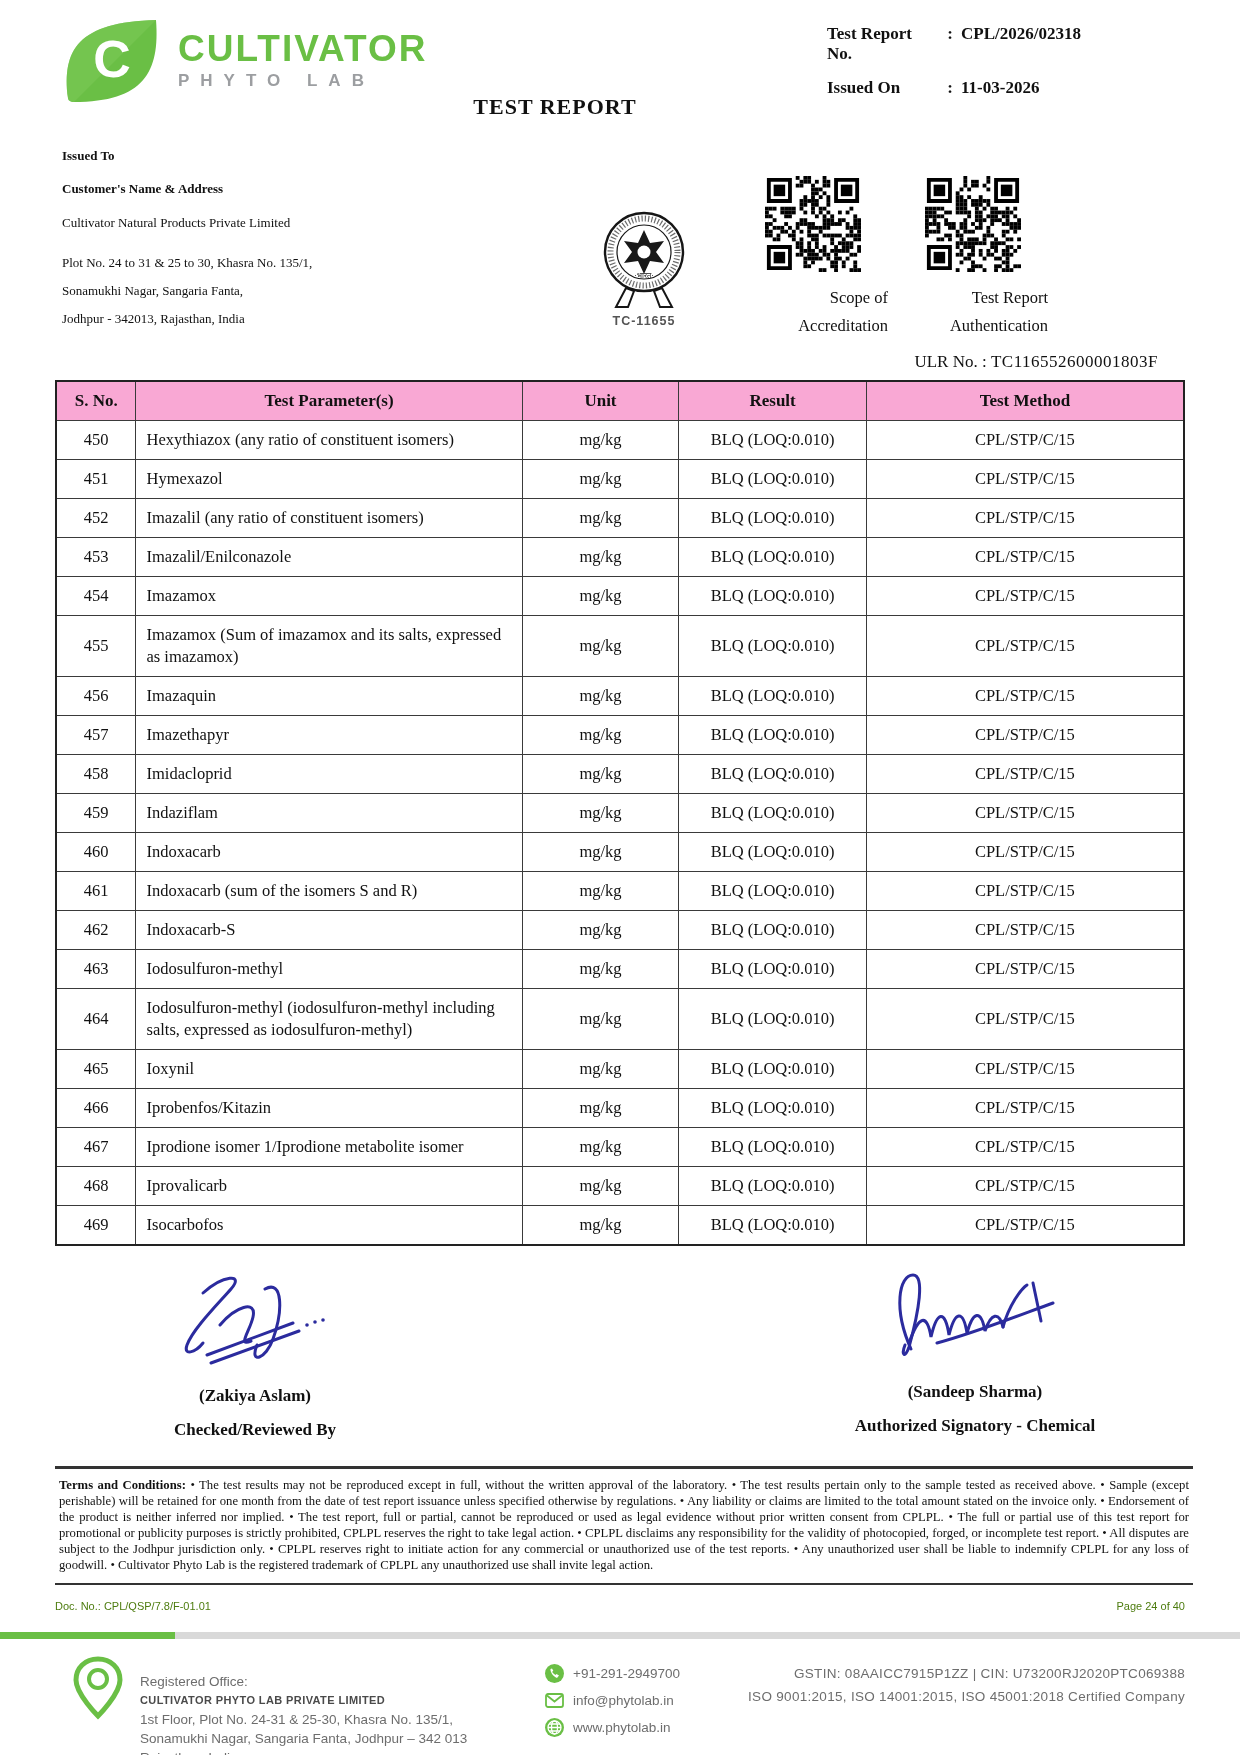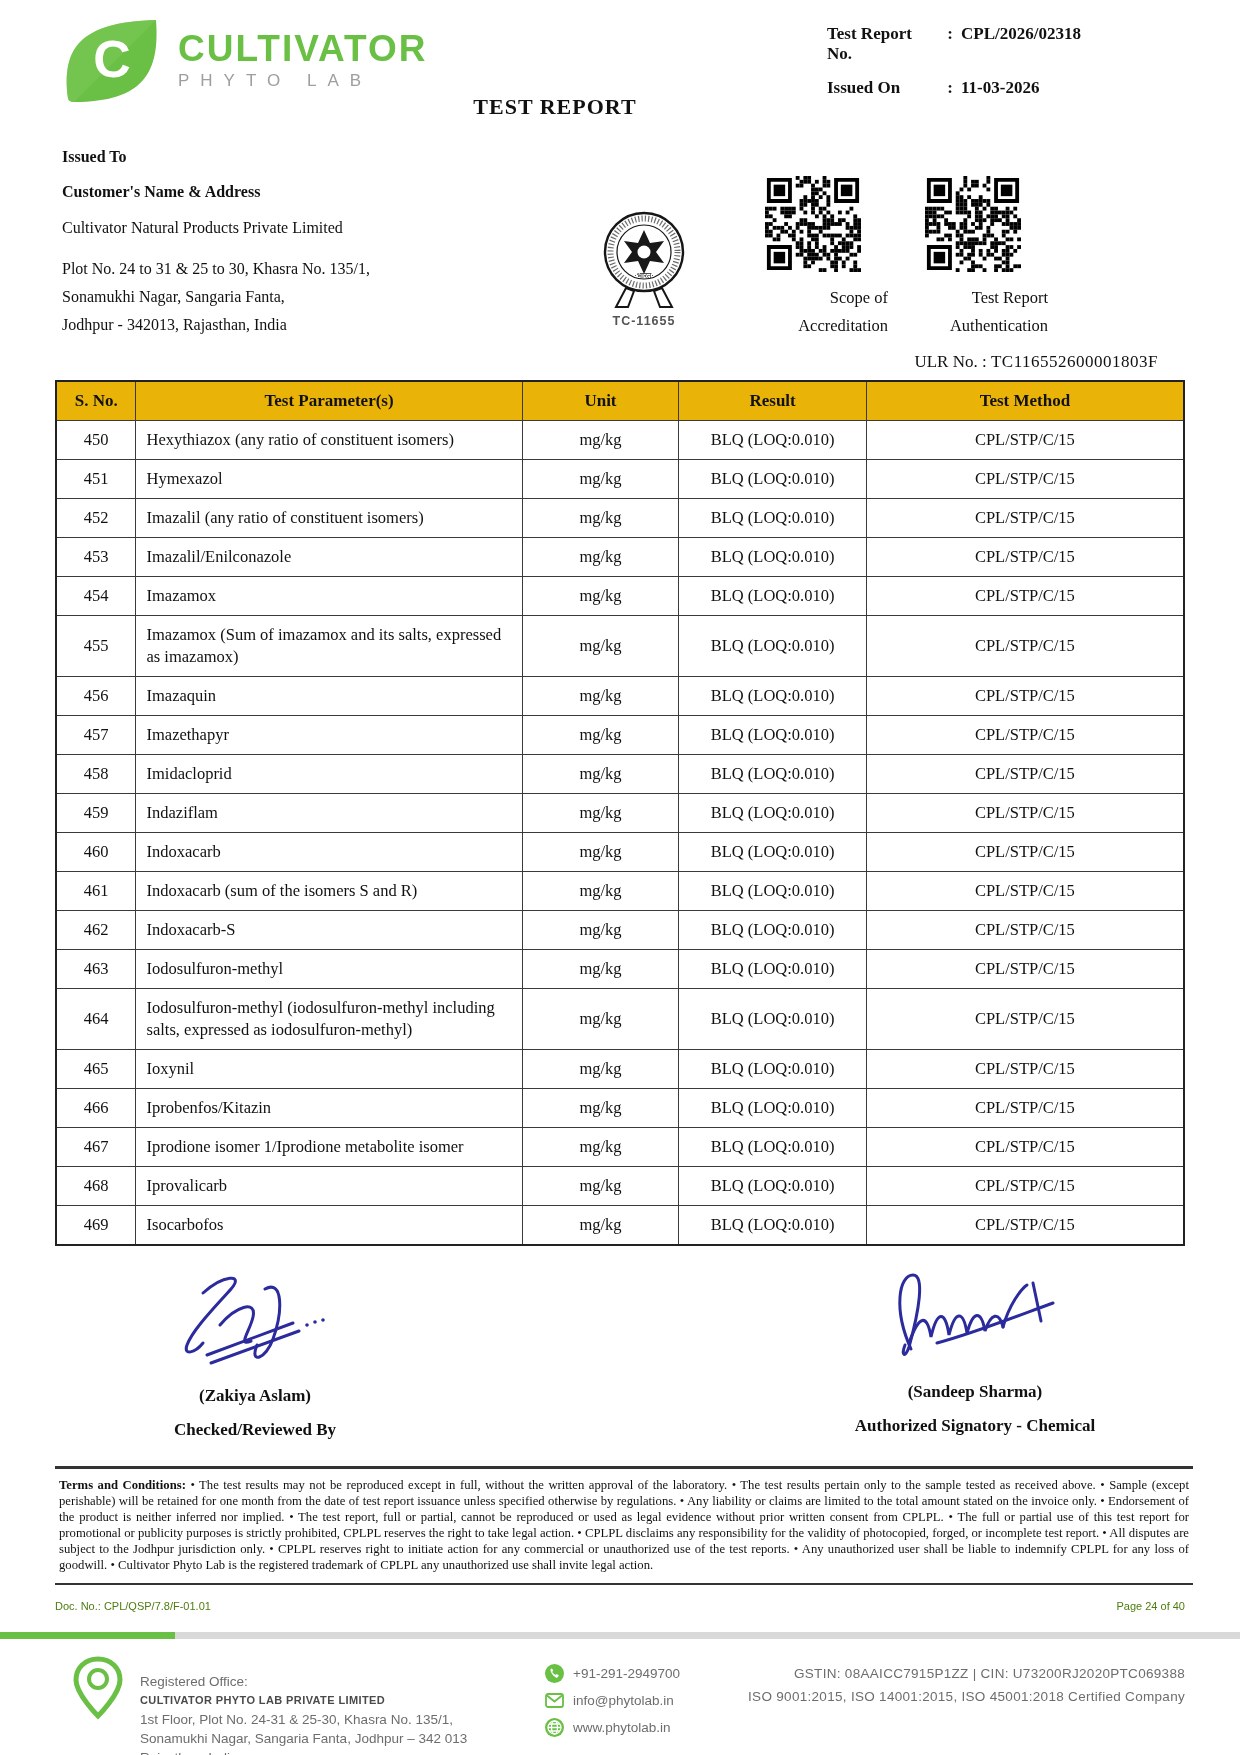--- a/index.html
+++ b/index.html
@@ -2,50 +2,50 @@
 <html><head>
 <meta charset="utf-8">
 <style>
   html,body{margin:0;padding:0;background:#fff;}
   .page{position:relative;width:1240px;height:1755px;background:#fff;overflow:hidden;
         font-family:"Liberation Serif",serif;color:#111;}
   
   .logo{position:absolute;left:60px;top:14px;display:flex;align-items:center;gap:14px;}
   .logo-text .brand{font-family:"Liberation Sans",sans-serif;font-weight:bold;
         font-size:37px;color:#6abf45;letter-spacing:2px;line-height:1;}
-  .logo-text .sub{font-family:"Liberation Sans",sans-serif;font-weight:normal;
+  .logo-text .sub{font-family:"Liberation Sans",sans-serif;font-weight:bold;
         font-size:17px;color:#9c9ea1;letter-spacing:11px;margin-top:4px;}
   .report-meta{position:absolute;left:827px;top:24px;font-size:17px;font-weight:bold;}
   .report-meta .row{display:flex;margin-bottom:14px;}
   .report-meta .lbl{width:112px;}
   .report-meta .colon{width:22px;text-align:center;}
   .doc-title{position:absolute;left:0;top:94px;width:1110px;text-align:center;
         font-size:22px;font-weight:bold;letter-spacing:1px;}
   
-  .cust{position:absolute;left:62px;top:148px;font-size:16px;}
+  .cust{position:absolute;left:62px;top:148px;font-size:13px;}
   .cust .b{font-weight:bold;}
   .cust div{margin-bottom:0;}
   .cust .issued{margin-bottom:17px;}
   .cust .head{margin-bottom:18px;}
   .cust .name{margin-bottom:18px;}
   .cust .addr{line-height:28px;}
   
   .seal{position:absolute;left:588px;top:208px;width:112px;text-align:center;}
   .seal .code{font-family:"Liberation Sans",sans-serif;font-weight:bold;color:#555;
         font-size:12.5px;letter-spacing:1px;margin-top:2px;}
   .qr-block{position:absolute;top:176px;width:150px;text-align:right;}
   .qr1{left:738px;} .qr2{left:898px;}
   .qr-svg{width:96px;height:96px;display:block;margin:0 auto;}
   .qr-label{font-size:16.5px;line-height:28px;margin-top:12px;}
   .ulr{position:absolute;top:352px;right:82px;font-size:17px;}
   .ulr .v{letter-spacing:.5px;}
   
   .tbl-wrap{position:absolute;left:55px;top:380px;}
   table{border-collapse:collapse;width:1130px;border:2px solid #222;}
-  th{background:#eab308;border:1px solid #3a3a3a;font-size:17px;font-weight:bold;
+  th{background:#f9a8d4;border:1px solid #3a3a3a;font-size:17px;font-weight:bold;
      height:38px;padding:0 6px;}
   td{border:1px solid #3a3a3a;font-size:16.5px;padding:8px 10px;line-height:22px;
      text-align:center;vertical-align:middle;}
   td.c0{width:60px;} td.c1{width:375px;text-align:left;} td.c2{width:140px;}
   td.c3{width:170px;} td.c4{width:305px;}
   
   .sig-block{position:absolute;width:360px;text-align:center;font-size:17px;}
   .sig-left{left:75px;top:1262px;} .sig-right{left:795px;top:1258px;}
   .sig-art{height:118px;display:flex;align-items:center;justify-content:center;}
   .sig-name{font-weight:bold;margin-top:6px;}

